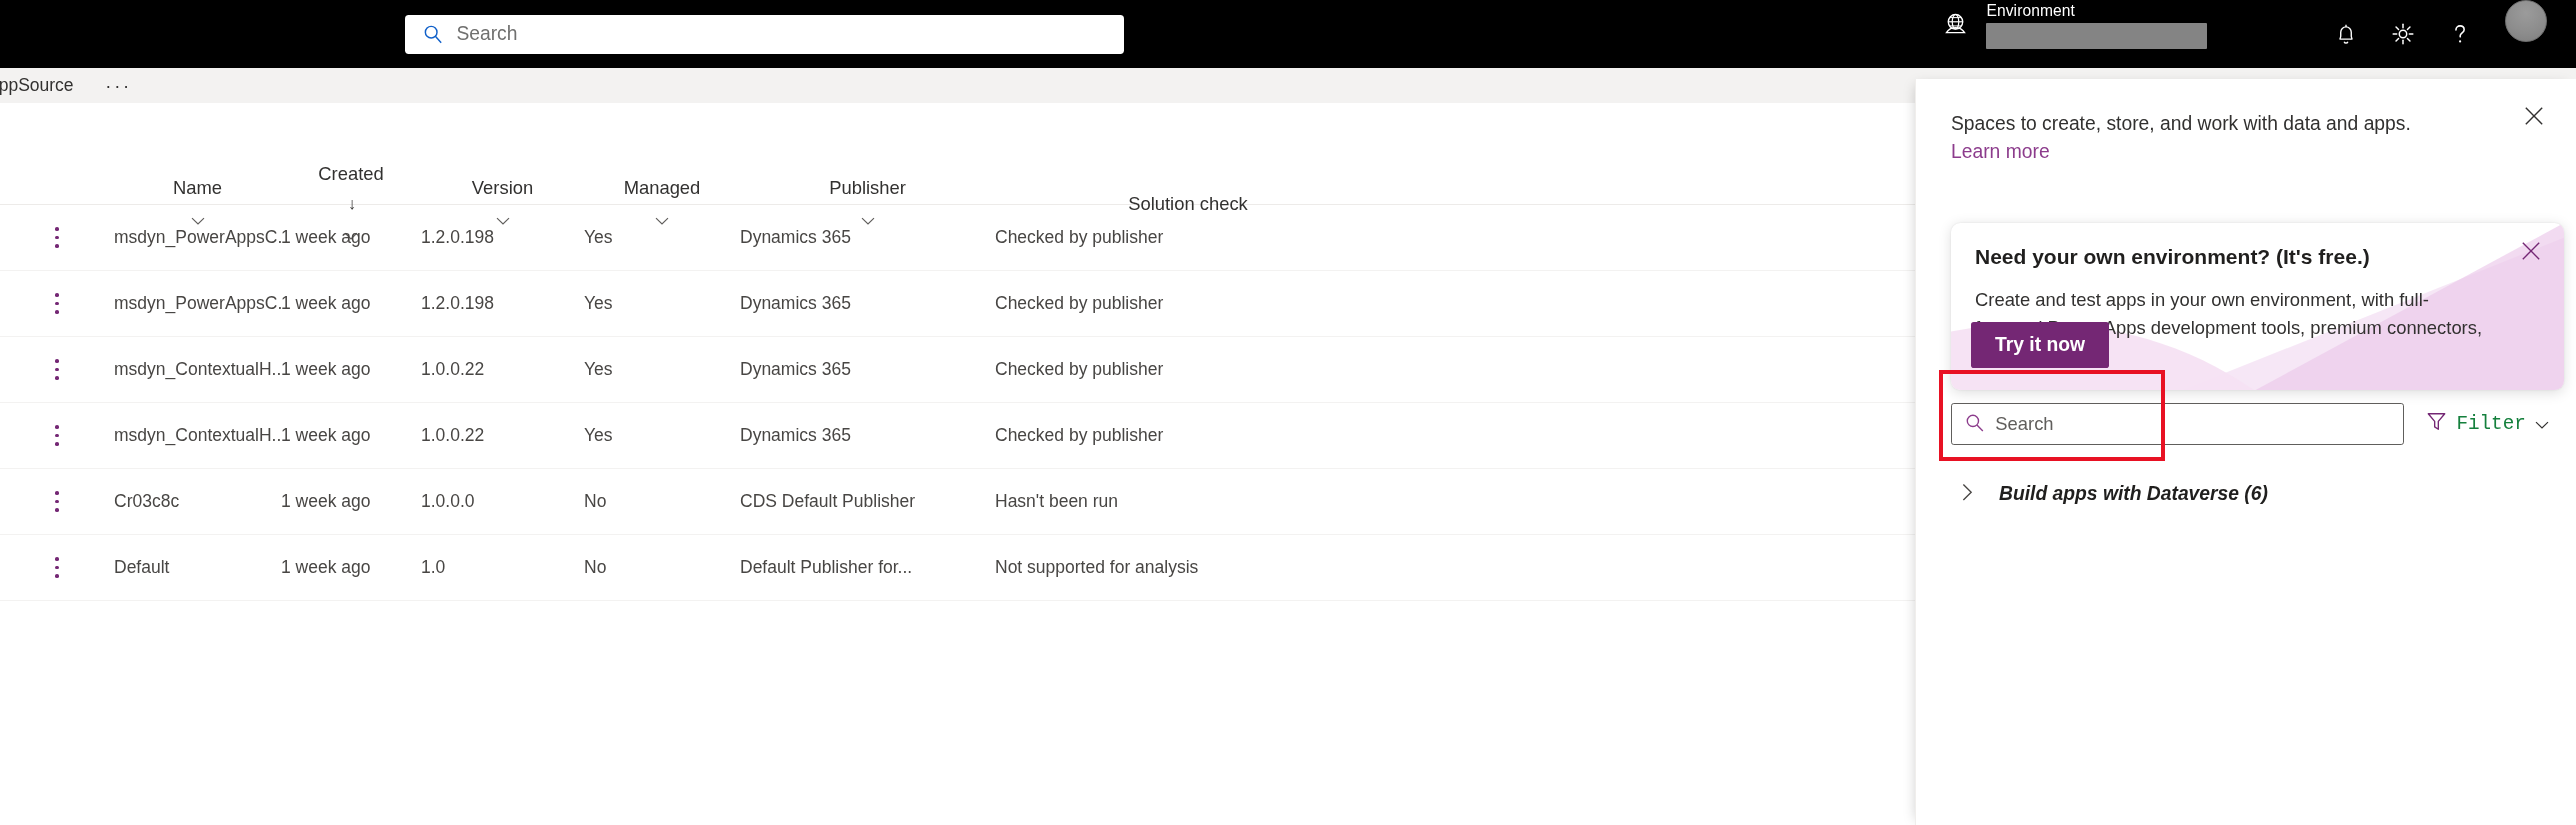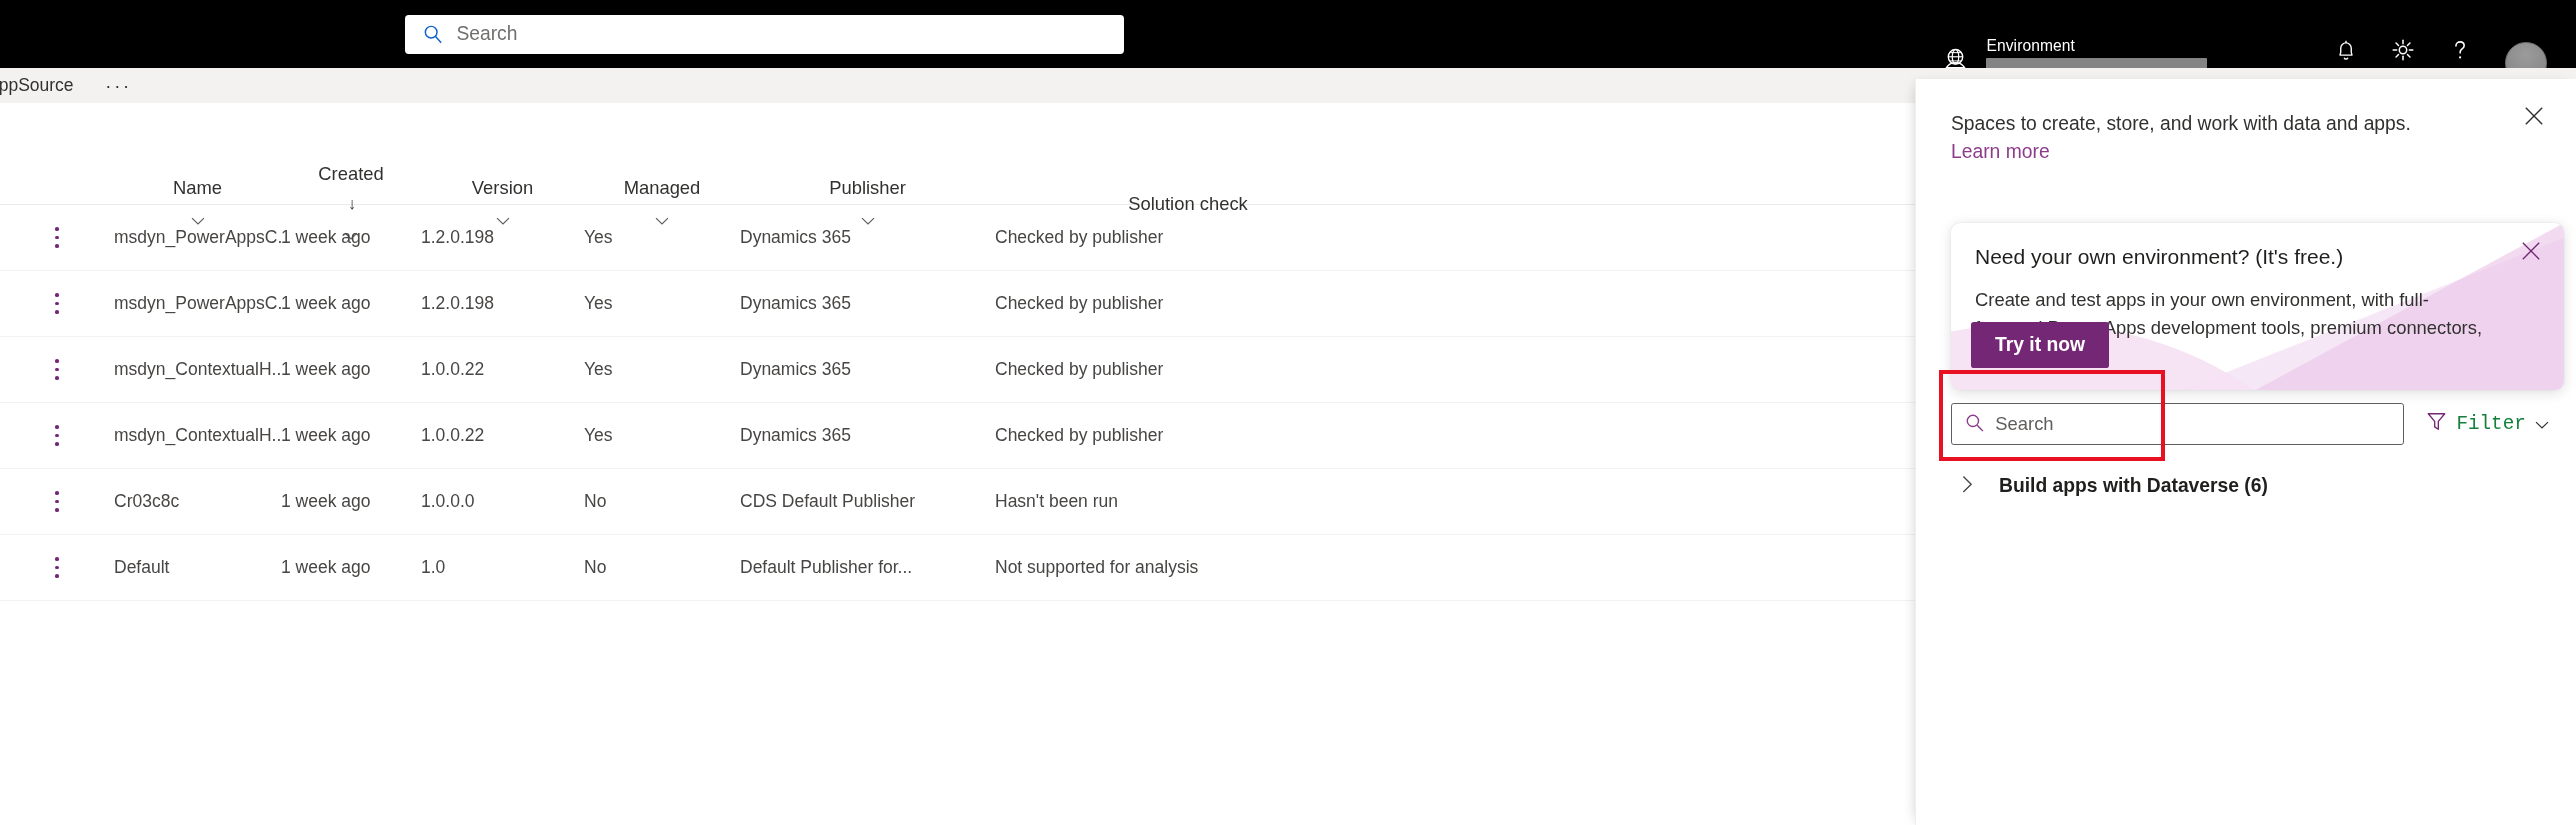--- a/index.html
+++ b/index.html
@@ -27,21 +27,21 @@
   .gs-icon { width:20px; height:20px; display:block; flex:0 0 auto; }
   .gs-input {
     border:none; outline:none; background:transparent;
     font-family:"Liberation Sans", sans-serif;
     font-size:19.3px; color:#605e5c; width:589px;
   }
   .gs-input::placeholder { color:#70706f; opacity:1; }
 
   .topbar-right {
     position:absolute; right:0; top:0; height:84px;
-    display:flex; align-items:flex-end; gap:0;
+    display:flex; align-items:flex-start; gap:0;
   }
   .env-block { display:flex; align-items:center; gap:16.6px; margin-right:110px; }
   .globe-icon { width:29px; height:29px; display:block; }
   .env-texts { display:flex; flex-direction:column; justify-content:center; gap:3.7px; margin-top:1.8px;}
   .env-label { font-size:15.6px; color:#ffffff; line-height:17.5px; letter-spacing:0.1px;}
   .env-redact { width:221px; height:26px; background:#848484; border-radius:0.9px; }
 
   .tb-icon-btn {
     width:57px; height:68px;
     display:flex; align-items:center; justify-content:center;
@@ -129,21 +129,21 @@
 
   
   .callout {
     position:absolute; left:35px; top:144px; width:613px; height:167px;
     background:#ffffff; border-radius:9.2px;
     box-shadow:0 2.8px 13px rgba(0,0,0,.13), 0 0 1.8px rgba(0,0,0,.10);
     overflow:hidden;
   }
   .callout-deco { position:absolute; inset:0; pointer-events:none; }
   .callout-body { position:relative; padding:20px 28px 0 24px; }
-  .callout-title { font-size:21px; font-weight:normal; color:#201f1e; line-height:28px; }
+  .callout-title { font-size:21px; font-weight:bold; color:#201f1e; line-height:28px; }
   .callout-text { font-size:18.4px; color:#323130; line-height:28px; margin-top:14.7px; width:515px;}
   .callout-close {
     position:absolute; right:14.7px; top:11px; width:37px; height:37px;
     display:flex; align-items:center; justify-content:center; cursor:pointer;
   }
   .try-btn {
     position:absolute; left:20px; top:99px;
     height:46px; padding:12px 24px;
     background:#742774; color:#ffffff;
     border:none; border-radius:2.8px; cursor:pointer;
@@ -174,21 +174,21 @@
     font-family:"Liberation Sans", sans-serif;
     font-size:18.4px; color:#323130; width:359px;
   }
   .panel-search input::placeholder { color:#605e5c; opacity:1; }
   .filter-btn {
     display:flex; align-items:center; gap:9.2px;
     height:42px; padding:0 9.2px; cursor:pointer;
     font-size:19.3px; color:#15803d;font-family:Liberation Mono, monospace;
   }
 
-  .group-list { position:absolute; left:35px; top:386px; width:613px; }
+  .group-list { position:absolute; left:35px; top:394px; width:613px;font-style:italic; }
   .group-row {
     display:flex; align-items:center; height:42px; gap:26px;
     margin-bottom:26px; cursor:pointer; padding-left:11px;
   }
   .group-label { font-size:19.3px; font-weight:bold; color:#201f1e; }
 
   .chev-right { color:#484644; display:block; }
 </style>
 </head>
 <body>

